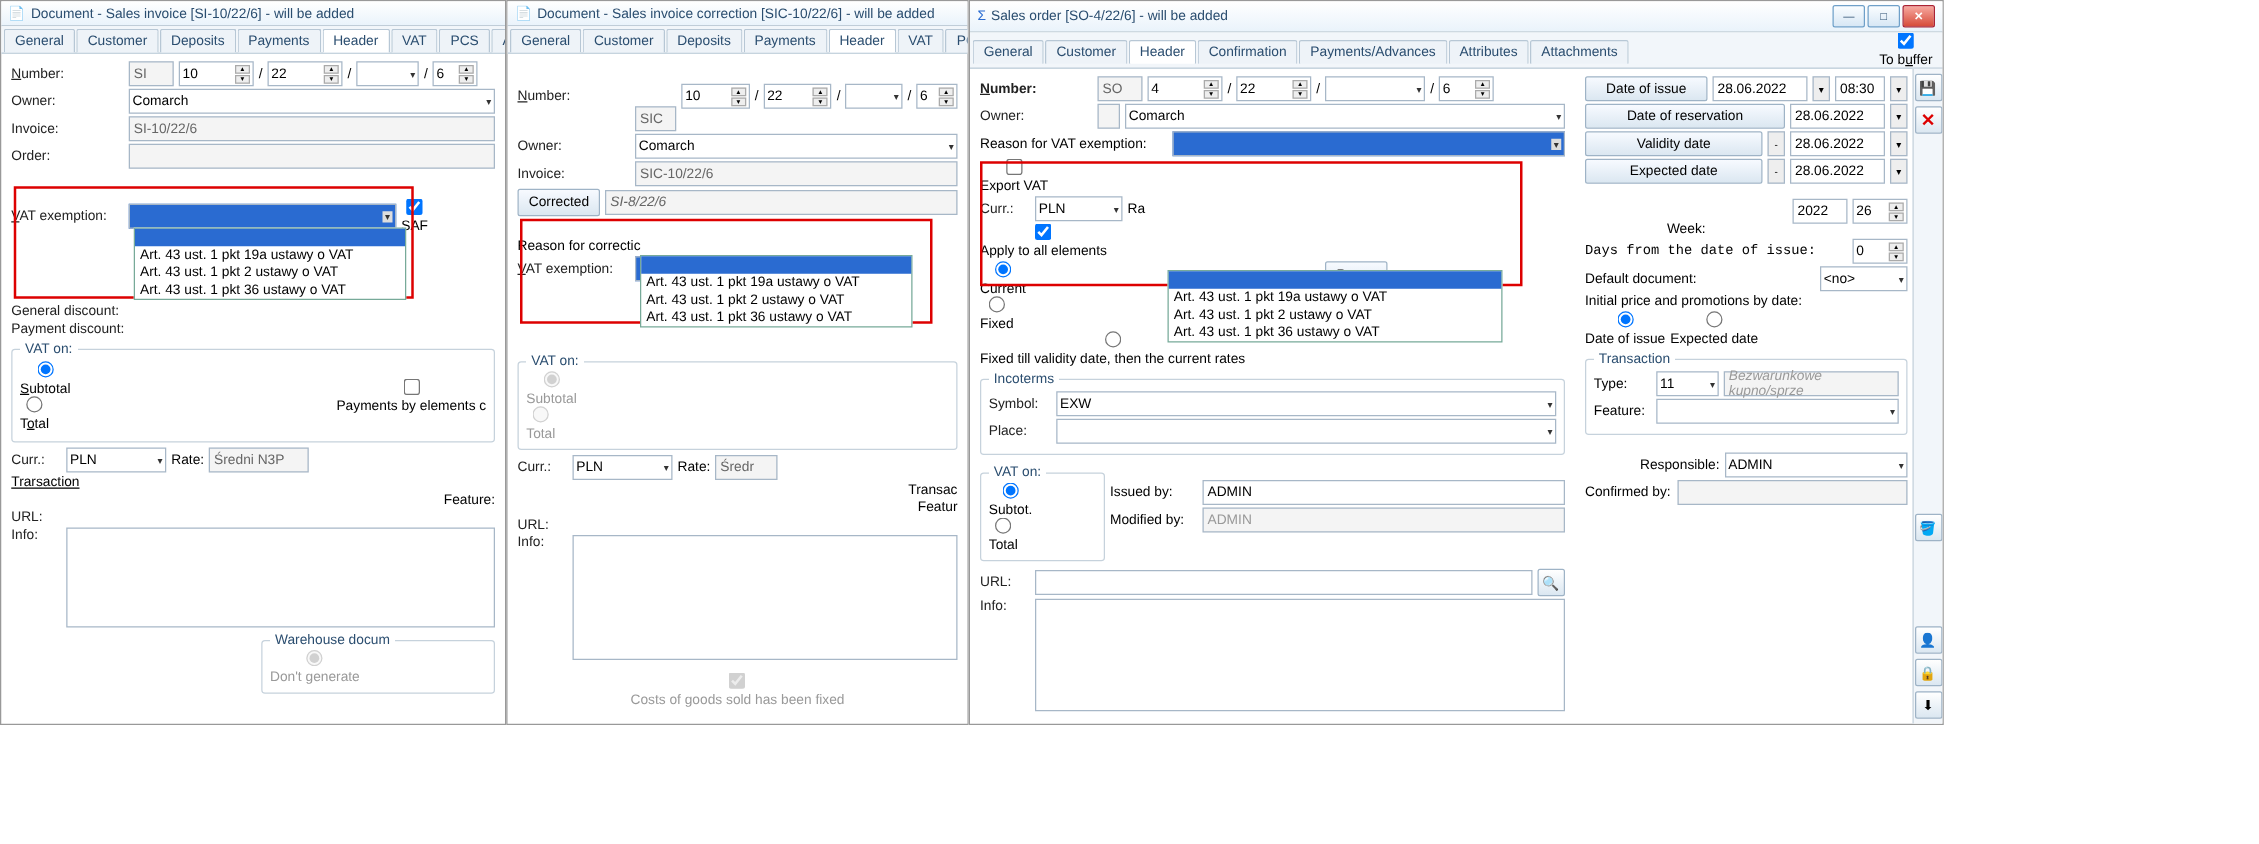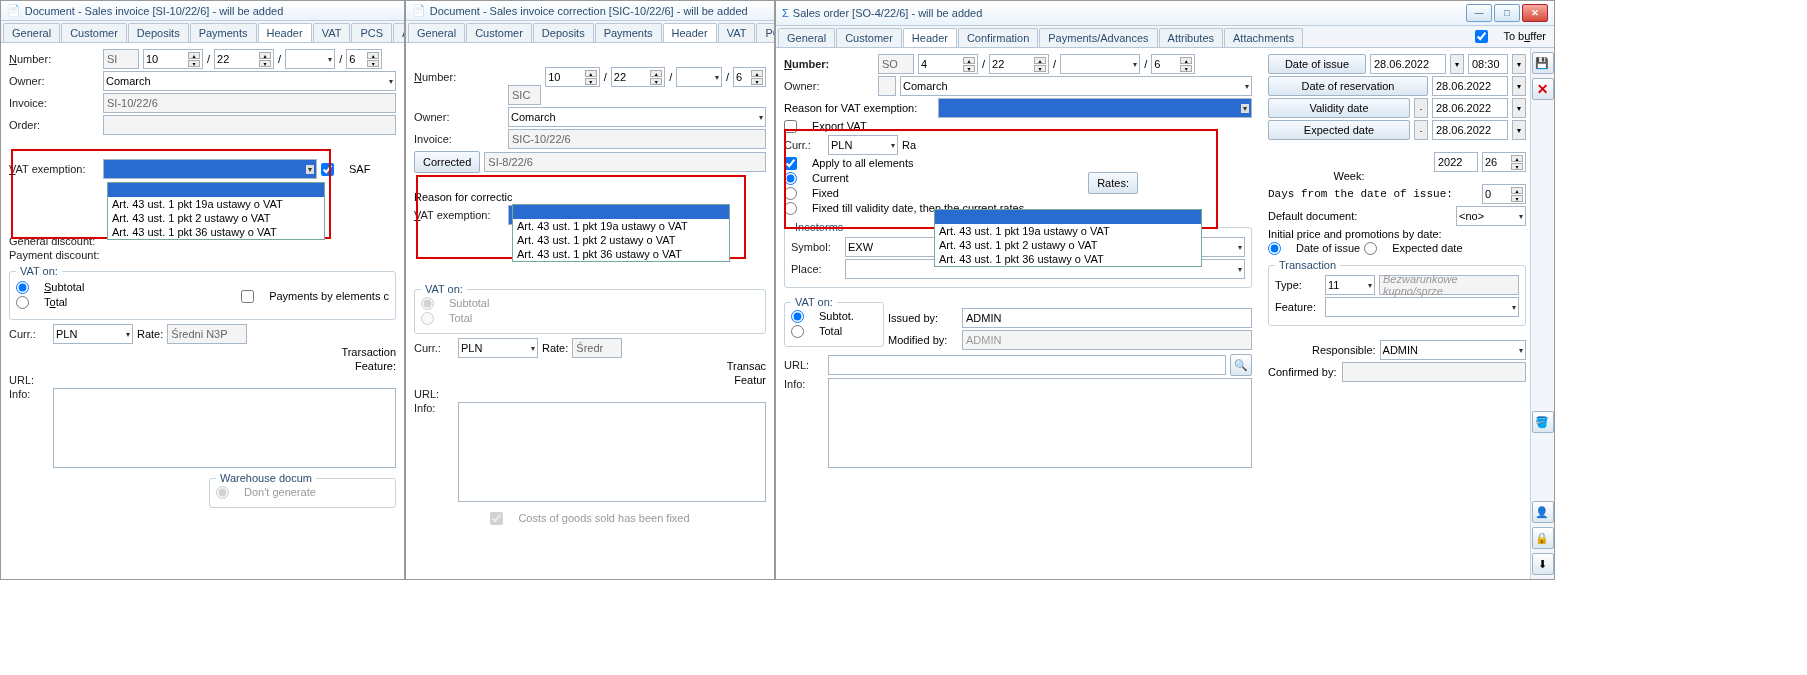--- a/index.html
+++ b/index.html
@@ -24,21 +24,21 @@
 .spin .sp span{height:7px;font-size:6px;line-height:6px;text-align:center;border:1px solid #aaa;background:#eee;}
 .dd { border:1px solid #a7b7c7; height:20px; background:#fff; display:flex; align-items:center; justify-content:space-between; padding:0 2px;}
 .dd .arr { font-size:8px; color:#333; }
 .btn3d { border:1px solid #9eb3c6; background:linear-gradient(#f7faff,#dbe7f1); padding:2px 8px; height:22px; display:inline-flex; align-items:center; border-radius:2px;}
 .redbox { border:2px solid #d00; position:absolute; pointer-events:none;}
 .ddlist { position:absolute; background:#fff; border:1px solid #7a9; z-index:10; }
 .ddlist .opt { padding:1px 4px; white-space:nowrap; }
 .ddlist .opt.sel { background:#2a6bd1; color:#fff; }
 fieldset { border:1px solid #c6d2dc; border-radius:3px; margin:4px 0; padding:2px 6px 6px 6px; }
 legend { color:#2a4d6f; padding:0 4px; }
-.radio,.chk{display:inline-flex;gap:15px;}
+.radio,.chk{display:inline-flex;align-items:center;gap:3px;flex-direction:column;}
 .radio input,.chk input{margin:0;}
 textarea{border:1px solid #a7b7c7;resize:none;font-family:inherit;font-size:11px;}
 .sidebar { width:24px; background:#f2f6fa; border-left:1px solid #c6d2dc; display:flex; flex-direction:column; align-items:center; gap:4px; padding:4px 2px;}
 .sbbtn { width:22px; height:22px; border:1px solid #9eb3c6; background:linear-gradient(#fff,#dbe7f1); display:flex;align-items:center;justify-content:center;font-size:11px;border-radius:2px;}
 .sbbtn.save{color:#2a6bd1;font-weight:bold;}
 .sbbtn.x{color:#d00;font-weight:bold;font-size:14px;}
 .col3 { display:flex; flex:1; }
 .rightcol { width:270px; padding:4px 4px 4px 8px; }
 .drow{display:flex;align-items:center;margin:2px 0;gap:4px;}
 .dbtn{flex:1;border:1px solid #9eb3c6;background:linear-gradient(#f7faff,#dbe7f1);height:20px;display:flex;align-items:center;justify-content:center;border-radius:2px;}
@@ -151,21 +151,21 @@
     </fieldset>
     <div class="row">
       <span class="lbl" style="min-width:40px;">Curr.:</span>
       <div class="dd" style="width:80px;">
           <span>PLN</span>
           <span class="arr">▾</span>
         </div>
       <span>Rate:</span>
       <div class="input ro" style="width:80px;">Średni N3P</div>
     </div>
-    <div class="row" style="justify-content:flex-end;">
+    <div class="row" style="text-decoration:underline;">
         <span>Trarsaction</span>
       </div>
     <div class="row" style="justify-content:flex-end;">
         <span>Feature:</span>
       </div>
     <div class="row">
         <span class="lbl" style="min-width:40px;">URL:</span>
       </div>
     <div class="row" style="align-items:flex-start;">
       <span class="lbl" style="min-width:40px;">Info:</span>
@@ -243,21 +243,21 @@
           <span>Comarch</span>
           <span class="arr">▾</span>
         </div>
     </div>
     <div class="row">
       <span class="lbl">Invoice:</span>
       <div class="input ro" style="flex:1;">SIC-10/22/6</div>
     </div>
     <div class="row">
       <span class="btn3d">Corrected</span>
-      <div class="input ro" style="flex:1;">SI-8/22/6</div>
+      <div class="input ro" style="flex:1;font-style:italic;">SI-8/22/6</div>
     </div>
     <div style="height:14px;"></div>
     <div class="row">
         <span>Reason for correctic</span>
       </div>
     <div class="row">
       <span class="lbl"><u>V</u>AT exemption:</span>
       <div class="dd" style="width:214px;background:#2a6bd1;">
           <span></span>
           <span class="arr" style="background:#ddd;padding:0 2px;">▾</span>

